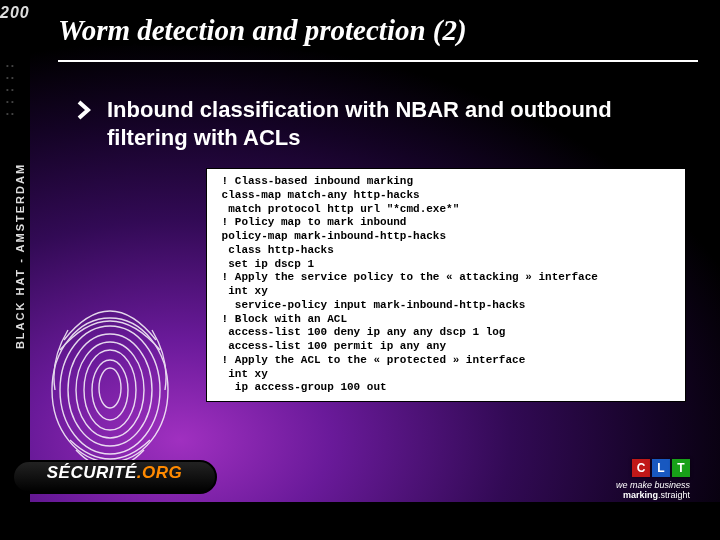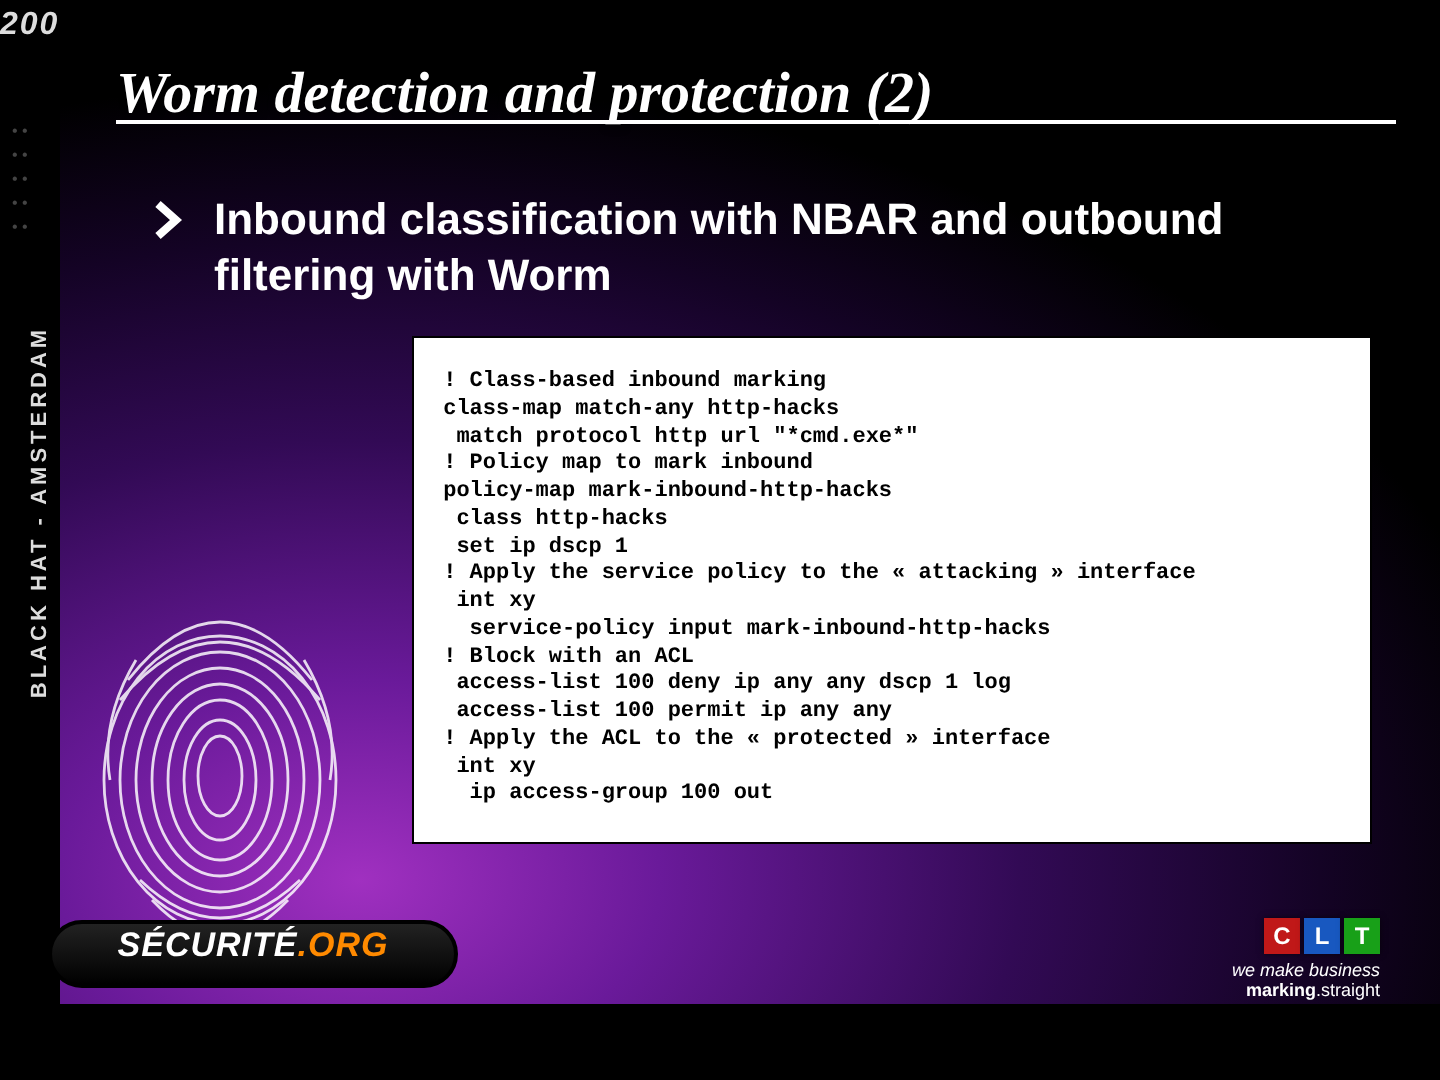--- a/index.html
+++ b/index.html
@@ -42,21 +42,21 @@
   .left-banner .dots {
     position: absolute;
     left: 6px; top: 60px;
     width: 18px;
     color: #444;
     font-size: 8px;
     line-height: 12px;
   }
   .title {
     position: absolute;
-    left: 58px; top: 31px;
+    left: 58px; top: 14px;
     width: 640px;
     color: #fff;
     font-style: italic;
     font-weight: bold;
     font-size: 29px;
     font-family: Georgia, 'Times New Roman', serif;
     text-shadow: 1px 1px 4px rgba(0,0,0,0.8);
   }
   .title-underline {
     position: absolute;
@@ -81,38 +81,38 @@
     flex: 0 0 22px;
     margin-top: 4px;
   }
   .bullet-text { line-height: 1.25; }
   .code-box {
     position: absolute;
     left: 206px; top: 168px;
     width: 480px;
     background: #fff;
     border: 1px solid #000;
-    padding: 16px 8px;
+    padding: 6px 8px;
     font-family: "Courier New", monospace;
     font-size: 11px;
     line-height: 1.25;
     font-weight: bold;
     color: #000;
     white-space: pre;
   }
   .fingerprint {
     position: absolute;
     left: 40px; top: 300px;
     width: 140px; height: 170px;
     opacity: 0.92;
   }
   .fingerprint svg { width: 100%; height: 100%; }
   .securite {
     position: absolute;
-    left: 24px; top: 452px;
+    left: 12px; top: 452px;
     width: 205px; height: 46px;
   }
   .securite .box {
     position: absolute;
     left: 0; top: 8px;
     width: 205px; height: 34px;
     border: 2px solid #000;
     border-radius: 20px;
     background: linear-gradient(#222, #000);
   }
@@ -169,21 +169,21 @@
     <div class="rot">BLACK HAT - AMSTERDAM</div>
   </div>
 
   <div class="title">Worm detection and protection (2)</div>
   <div class="title-underline"></div>
 
   <div class="bullet-row">
     <svg class="bullet-arrow" viewBox="0 0 20 20">
       <path d="M3 2 L12 10 L3 18" fill="none" stroke="#fff" stroke-width="4" stroke-linejoin="miter"></path>
     </svg>
-    <div class="bullet-text">Inbound classification with NBAR and outbound filtering with Worm</div>
+    <div class="bullet-text">Inbound classification with NBAR and outbound filtering with ACLs</div>
   </div>
 
   <div class="code-box"> ! Class-based inbound marking
  class-map match-any http-hacks
   match protocol http url "*cmd.exe*"
  ! Policy map to mark inbound
  policy-map mark-inbound-http-hacks
   class http-hacks
   set ip dscp 1
  ! Apply the service policy to the « attacking » interface

